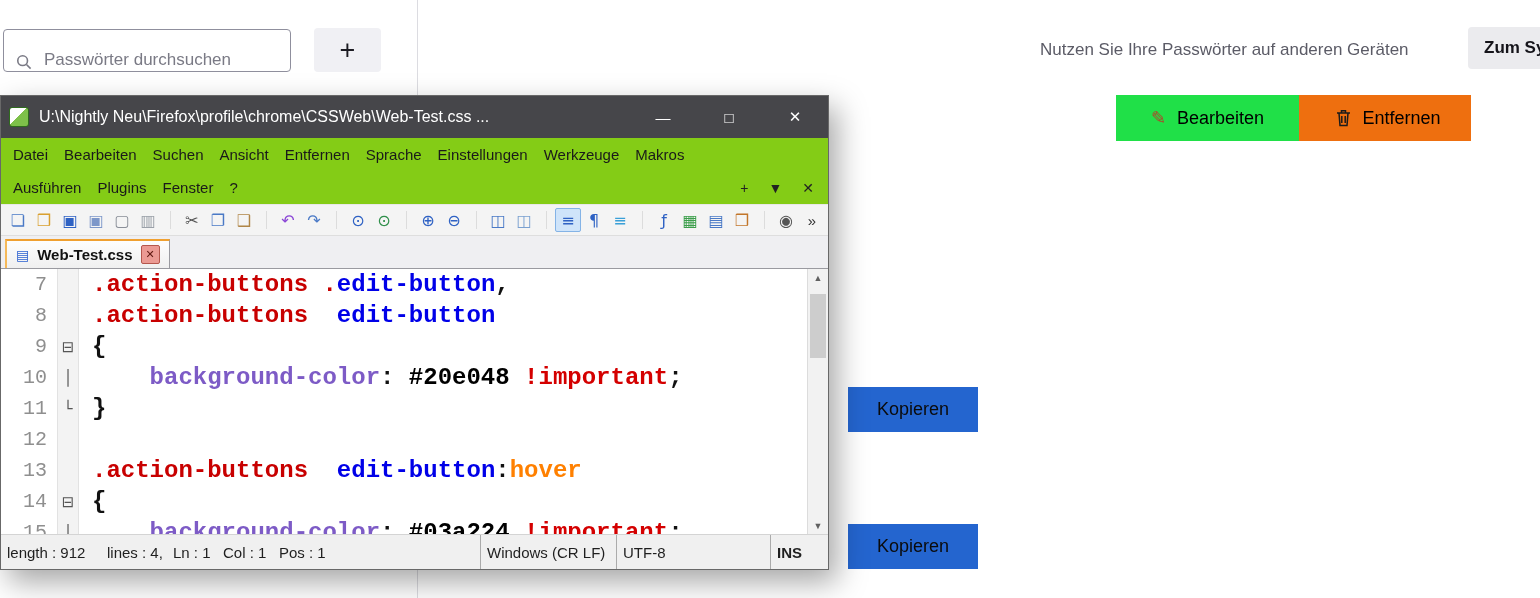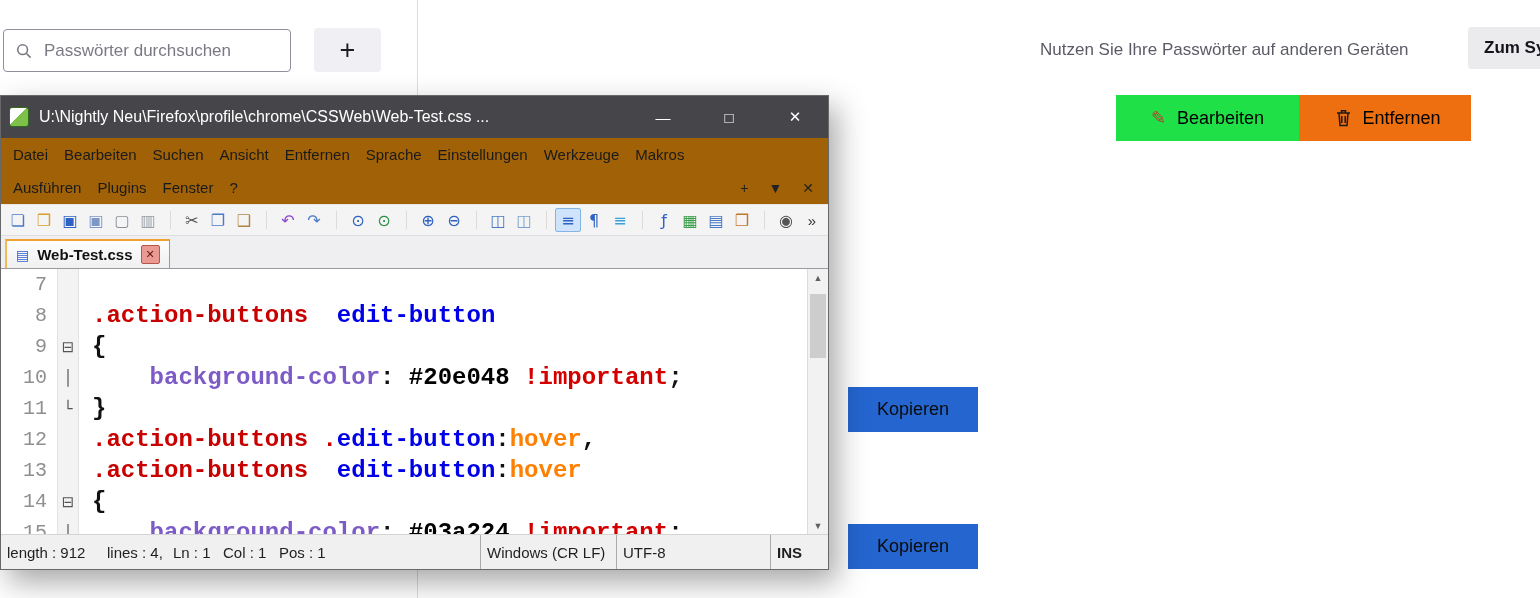--- a/index.html
+++ b/index.html
@@ -3,21 +3,21 @@
 <meta charset="utf-8">
 <style>
   html,body{margin:0;padding:0}
   body{width:1540px;height:598px;position:relative;background:#fff;overflow:hidden;
        font-family:"Liberation Sans",sans-serif;color:#15141a}
 
   
   .divider{position:absolute;left:417px;top:0;width:1px;height:598px;background:#dcdce1}
 
   .search-box{position:absolute;left:3px;top:29px;width:288px;height:43px;border:1px solid #8f8f9d;
-      border-radius:4px;display:flex;align-items:center;gap:10px;padding:0 12px;box-sizing:border-box;background:#fff}
+      border-radius:4px;display:flex;align-items:flex-end;gap:10px;padding:0 12px;box-sizing:border-box;background:#fff}
   .search-input{border:none;outline:none;font-size:17px;color:#15141a;width:100%;background:transparent;
       font-family:"Liberation Sans",sans-serif}
   .search-input::placeholder{color:#7a7a85}
 
   .add-btn{position:absolute;left:314px;top:28px;width:67px;height:44px;background:#f0f0f4;border:none;
       border-radius:4px;font-size:27px;font-weight:300;color:#1c1b22;cursor:pointer;
       display:flex;align-items:center;justify-content:center;font-family:"Liberation Sans",sans-serif}
 
   .sync-msg{position:absolute;top:40px;left:1040px;width:410px;font-size:17px;color:#5b5b66;white-space:nowrap}
   .sync-btn{position:absolute;top:27px;left:1468px;height:42px;padding:0 16px;background:#ebebee;border:none;
@@ -37,21 +37,21 @@
   .npp{position:absolute;left:0;top:95px;width:829px;height:475px;background:#fff;border:1px solid #686868;
       box-shadow:8px 12px 28px rgba(0,0,0,.35);box-sizing:border-box;display:flex;flex-direction:column}
 
   .npp-title{height:42px;background:#46464a;display:flex;align-items:center;color:#fff;font-size:16px;flex:none}
   .npp-app-icon{width:20px;height:20px;margin:0 10px 0 8px;border-radius:3px;flex:none;
       background:linear-gradient(135deg,#ffffff 46%,#7ec14a 46%);border:1px solid #2f6b1e;box-sizing:border-box}
   .npp-title-text{flex:1;white-space:nowrap;overflow:hidden}
   .npp-controls{display:flex;flex:none;height:100%}
   .npp-ctrl{width:66px;height:100%;display:flex;align-items:center;justify-content:center;font-size:15px;color:#fff;cursor:pointer}
 
-  .npp-menus{background:#a16207;flex:none;padding:0 4px}
+  .npp-menus{background:#84cc16;flex:none;padding:0 4px}
   .menu-row{display:flex;align-items:center;height:33px;font-size:15px;color:#1a1a1a}
   .menu-item{padding:0 8px;cursor:default;white-space:nowrap}
   .menu-extra{margin-left:auto;display:flex;gap:20px;align-items:center;padding-right:10px}
   .menu-extra span{font-size:14px;color:#222;cursor:pointer}
 
   .npp-toolbar{height:30px;background:#f4f4f4;border-top:1px solid #e8e8e8;border-bottom:1px solid #dedede;
       display:flex;align-items:center;padding:0 4px;flex:none}
   .tb-icon{width:26px;height:24px;display:flex;align-items:center;justify-content:center;font-size:16px;
       font-family:"DejaVu Sans",sans-serif;cursor:pointer;flex:none}
   .tb-icon.active{background:#cfe4fa;border:1px solid #84b3e6;box-sizing:border-box;border-radius:2px}
@@ -207,20 +207,21 @@
       <span>Web-Test.css</span>
       <span class="tab-close">✕</span>
     </span>
   </div>
 
   <div class="npp-editor">
     <div class="code-area" id="code-lines">
         <div class="code-row">
           <span class="ln-num">7</span>
           <span class="ln-fold"></span>
+          <span class="ln-code"><span class="sg-sel">.action-buttons</span><span class="sg-pln"> </span><span class="sg-sel">.</span><span class="sg-cls">edit-button</span><span class="sg-pln">,</span></span>
         </div>
         <div class="code-row">
           <span class="ln-num">8</span>
           <span class="ln-fold"></span>
           <span class="ln-code"><span class="sg-sel">.action-buttons</span><span class="sg-pln">  </span><span class="sg-cls">edit-button</span></span>
         </div>
         <div class="code-row">
           <span class="ln-num">9</span>
           <span class="ln-fold">⊟</span>
           <span class="ln-code"><span class="sg-pln">{</span></span>
@@ -231,21 +232,20 @@
           <span class="ln-code"><span class="sg-pln">    </span><span class="sg-prop">background-color</span><span class="sg-pln">:</span><span class="sg-pln"> </span><span class="sg-val">#20e048</span><span class="sg-pln"> </span><span class="sg-imp">!important</span><span class="sg-pln">;</span></span>
         </div>
         <div class="code-row">
           <span class="ln-num">11</span>
           <span class="ln-fold">└</span>
           <span class="ln-code"><span class="sg-pln">}</span></span>
         </div>
         <div class="code-row">
           <span class="ln-num">12</span>
           <span class="ln-fold"></span>
-          <span class="ln-code"><span class="sg-sel">.action-buttons</span><span class="sg-pln"> </span><span class="sg-sel">.</span><span class="sg-cls">edit-button</span><span class="sg-pln">:</span><span class="sg-pseudo">hover</span><span class="sg-pln">,</span></span>
         </div>
         <div class="code-row">
           <span class="ln-num">13</span>
           <span class="ln-fold"></span>
           <span class="ln-code"><span class="sg-sel">.action-buttons</span><span class="sg-pln">  </span><span class="sg-cls">edit-button</span><span class="sg-pln">:</span><span class="sg-pseudo">hover</span></span>
         </div>
         <div class="code-row">
           <span class="ln-num">14</span>
           <span class="ln-fold">⊟</span>
           <span class="ln-code"><span class="sg-pln">{</span></span>

